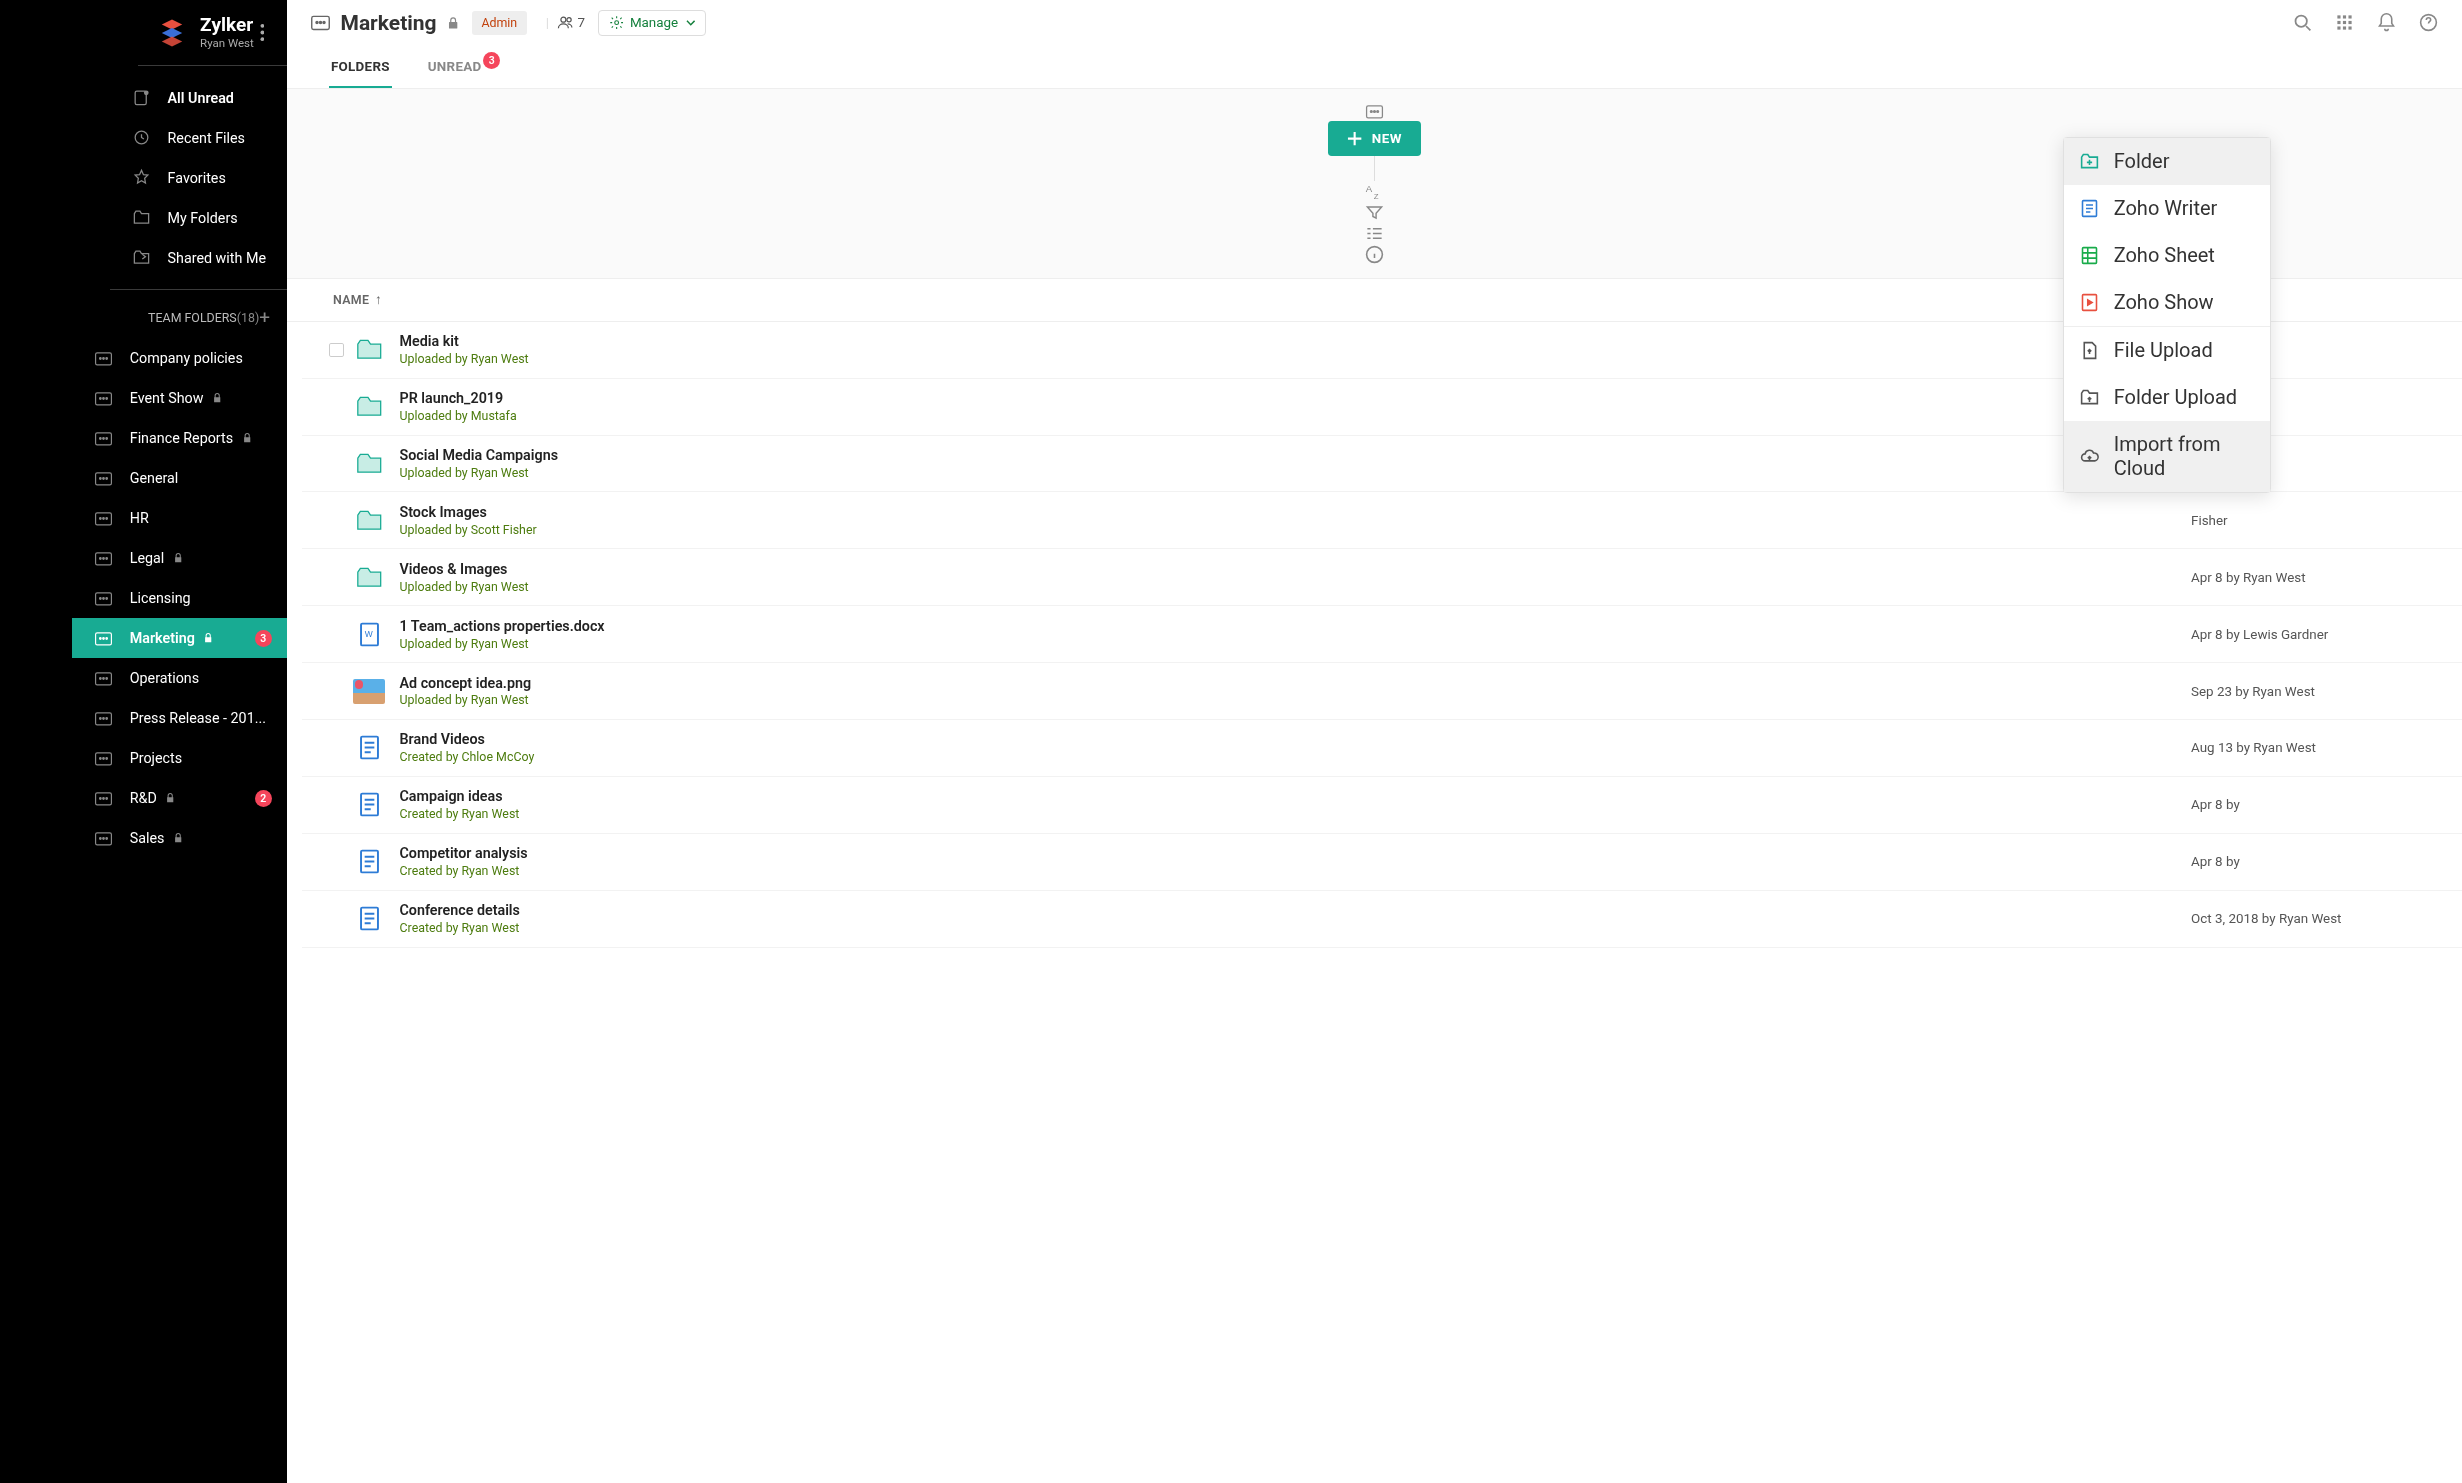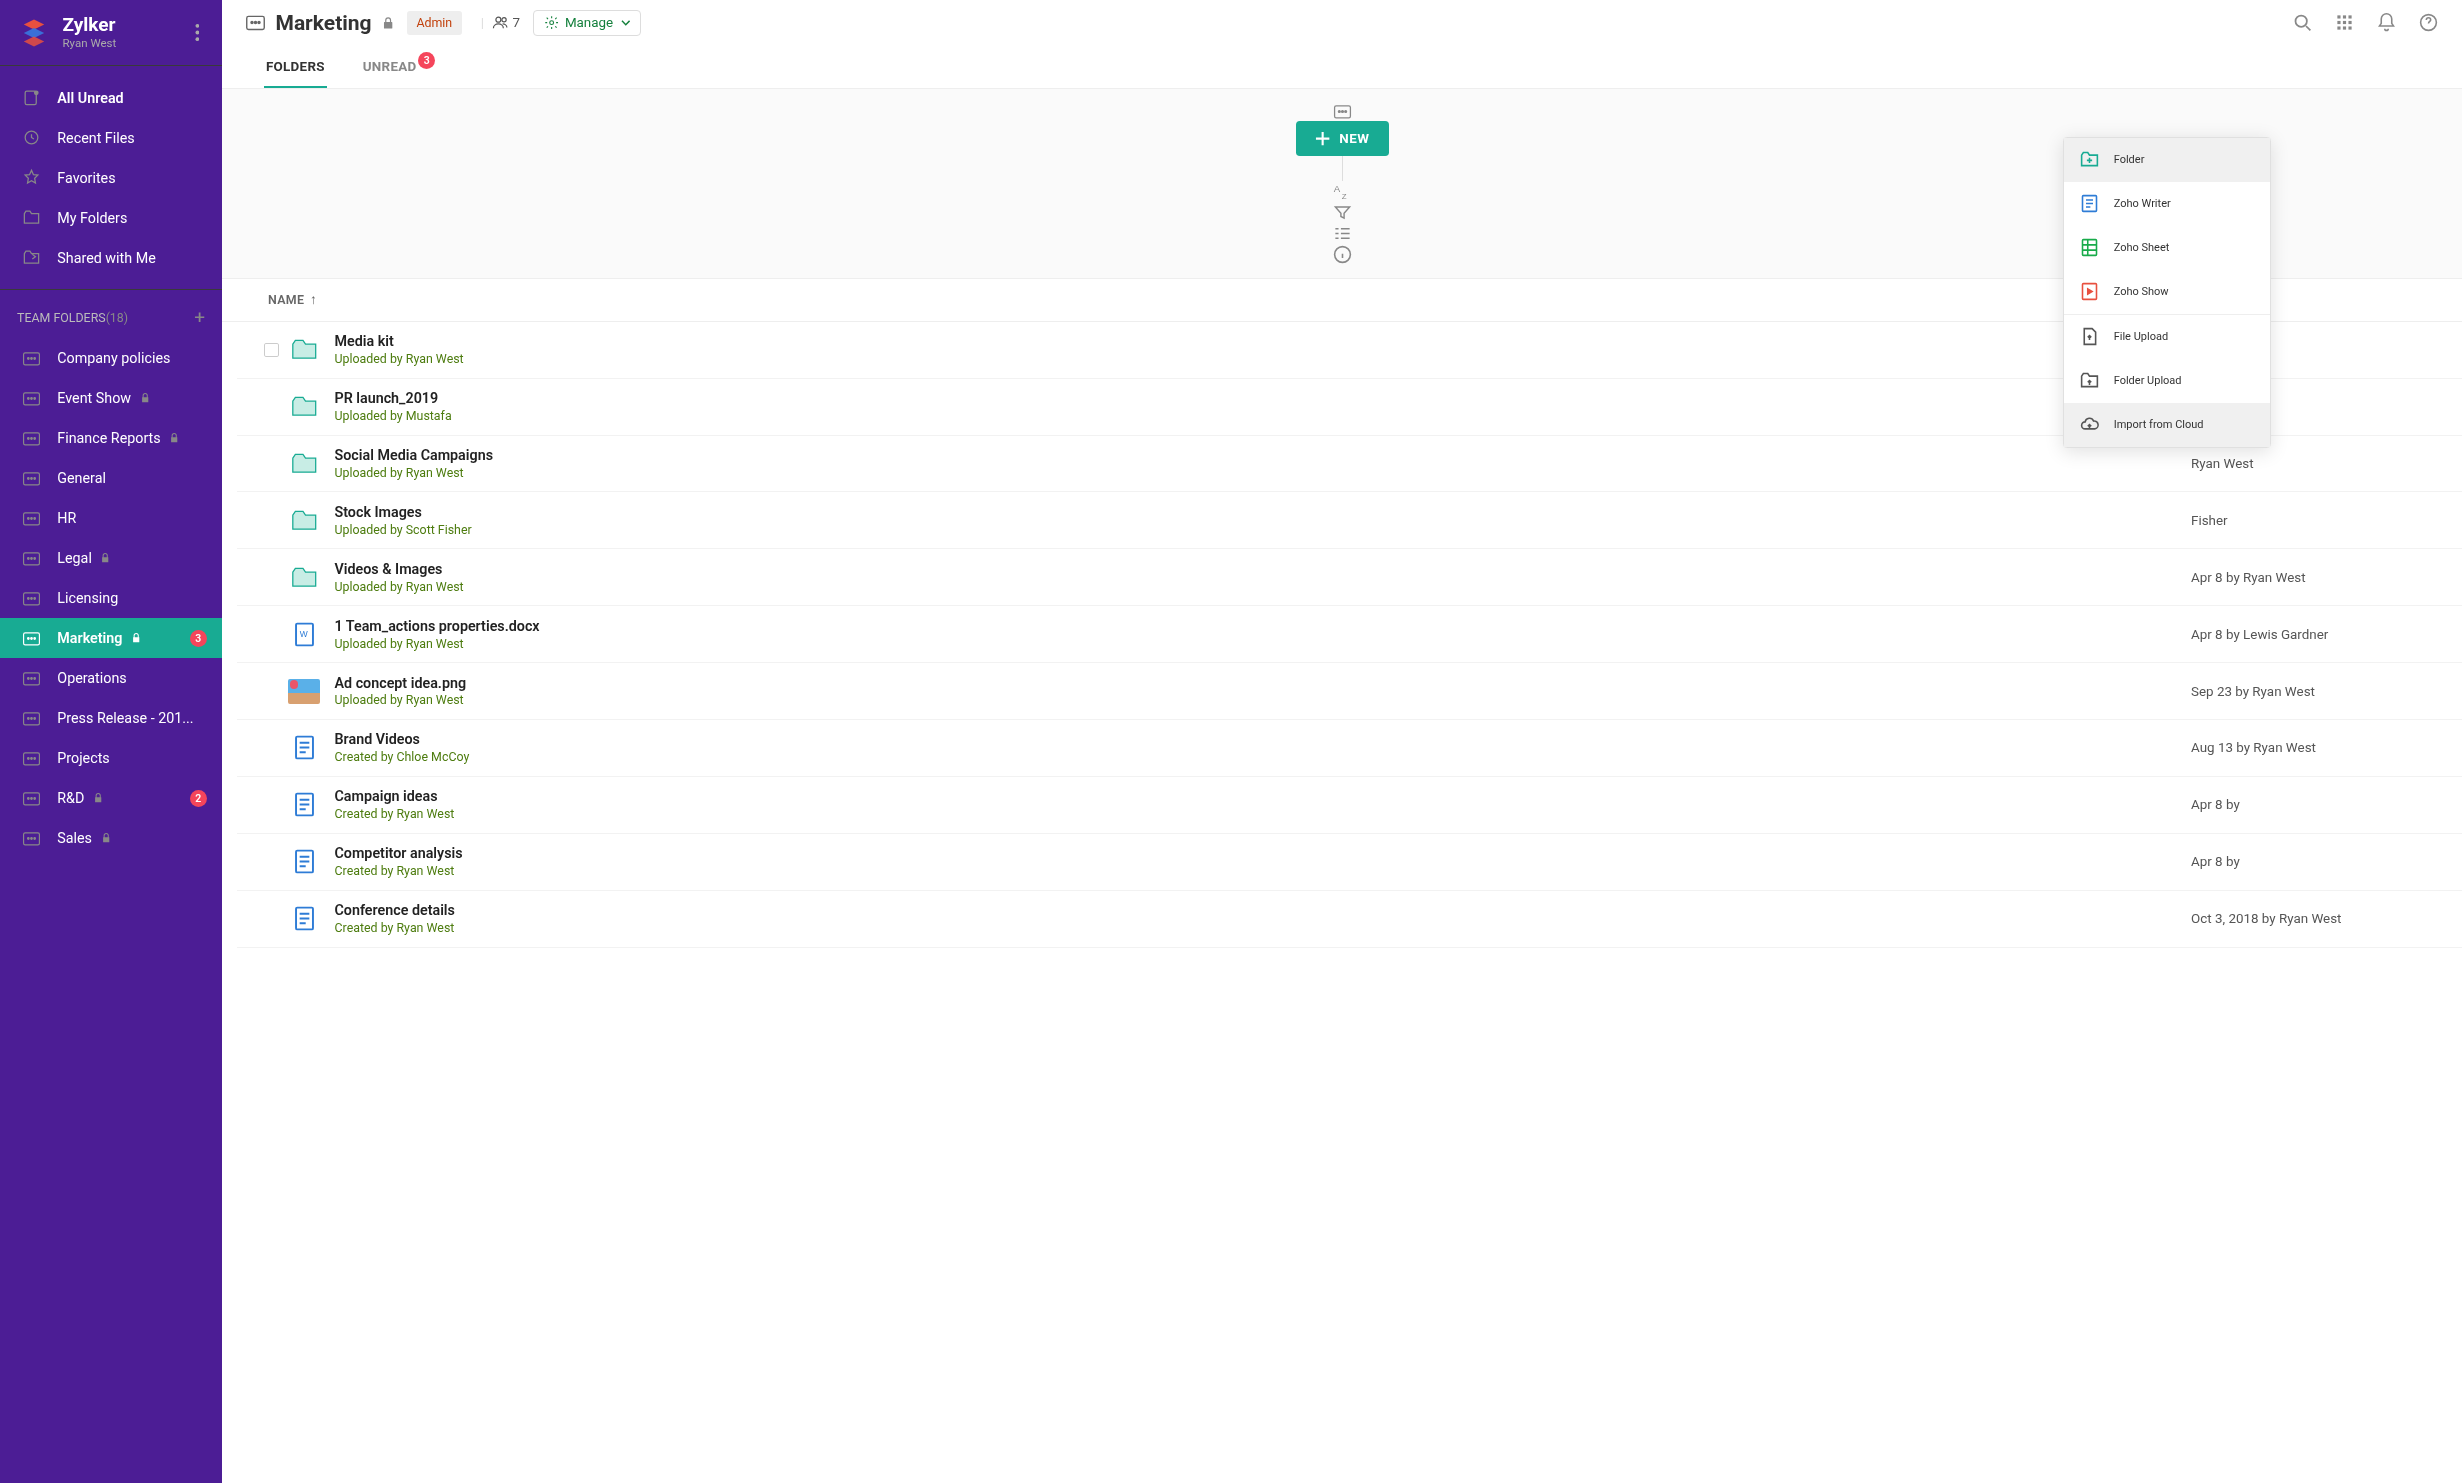--- a/index.html
+++ b/index.html
@@ -1,20 +1,20 @@
 <!DOCTYPE html>
 <html><head>
 <meta charset="utf-8">
 <style>
 * { margin: 0; padding: 0; box-sizing: border-box; }
 body { font-family: -apple-system, BlinkMacSystemFont, "Segoe UI", Roboto, sans-serif; font-size: 13.4px; color: #333; overflow: hidden; }
 .app { display: flex; height: 100vh; width: 100vw; }
 
 
-.sidebar { width: 222px; background: #4c1d95; color: #fff; display: flex; flex-direction: column; overflow-y: auto; }
+.sidebar { width: 287px; background: #000000; color: #fff; display: flex; flex-direction: column; overflow-y: auto; align-items: flex-end; }
 .sb-header { display: flex; align-items: center; padding: 15.3px 17px; border-bottom: 1px solid #3a3a3a; }
 .sb-logo { width: 34px; height: 34px; margin-right: 11.5px; flex-shrink: 0; }
 .sb-brand { display: flex; flex-direction: column; }
 .sb-org { font-size: 19px; font-weight: 700; line-height: 1.1; }
 .sb-user { font-size: 11.5px; color: #aaa; }
 .sb-dots { margin-left: auto; color: #aaa; cursor: pointer; padding: 5.7px; }
 .sb-nav { padding: 11.5px 0; border-bottom: 1px solid #3a3a3a; }
 .sb-item { display: flex; align-items: center; padding: 9.5px 21px; cursor: pointer; font-size: 14.3px; position: relative; }
 .sb-icon { width: 21px; height: 21px; margin-right: 15.3px; flex-shrink: 0; display: flex; align-items: center; justify-content: center; color: #888; }
 .sb-item.bold { font-weight: 600; }
@@ -51,21 +51,21 @@
 .m-toolbar { display: flex; align-items: center; padding: 13.4px 23px; border-bottom: 1px solid #eee; background: #fafafa; position: relative; flex-direction: column; }
 .tf-icon-sm { width: 19px; height: 19px; color: #888; }
 .tb-spacer { flex: 1; }
 .tb-new { display: flex; align-items: center; background: #18ab93; color: #fff; font-weight: 700; font-size: 13.4px; padding: 9.5px 19px; border-radius: 3.8px; cursor: pointer; letter-spacing: 0.5px; }
 .tb-new svg { margin-right: 9.5px; }
 .tb-sep { width: 1px; height: 25px; background: #ddd; margin: 0 17px; }
 .tb-icon { width: 21px; height: 21px; color: #888; cursor: pointer; margin: 0 9.5px; display: flex; align-items: center; justify-content: center; }
 
 
 .dropdown { position: absolute; top: 48px; right: 191px; width: 208px; background: #fff; border: 1px solid #e0e0e0; border-radius: 3.8px; box-shadow: 0 3.8px 19px rgba(0,0,0,0.12); z-index: 50; }
-.dd-item { display: flex; align-items: center; padding: 11.5px 15.3px; cursor: pointer; font-size: 11px; color: #333; }
+.dd-item { display: flex; align-items: center; padding: 11.5px 15.3px; cursor: pointer; font-size: 20px; color: #333; }
 .dd-item:hover, .dd-item.hover { background: #f0f0f0; }
 .dd-icon { width: 21px; height: 21px; margin-right: 13.4px; flex-shrink: 0; }
 .dd-sep { height: 1px; background: #eee; }
 
 .m-colhead { display: flex; padding: 13.4px 23px 13.4px 46px; border-bottom: 1px solid #eee; }
 .col-name { font-size: 12.4px; color: #666; font-weight: 600; letter-spacing: 0.3px; }
 .col-sort { margin-left: 5.7px; color: #666; }
 
 .m-list { flex: 1; overflow-y: auto; padding-left: 15px; }
 .row { display: flex; align-items: center; padding: 11.5px 23px; border-bottom: 1px solid #f2f2f2; cursor: pointer; }

